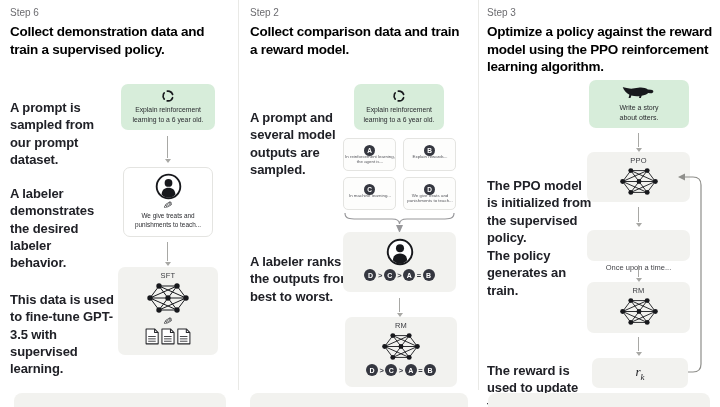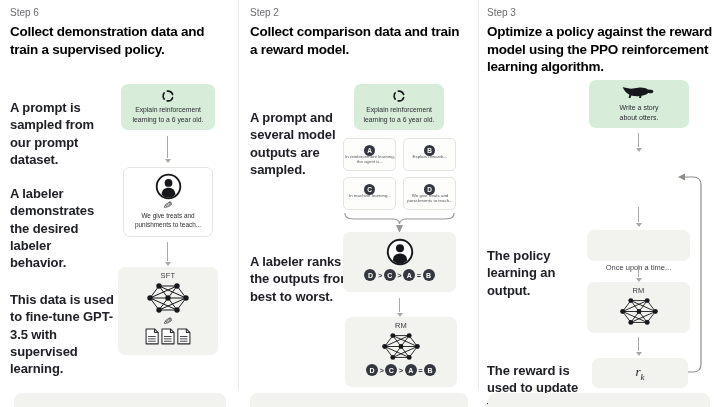--- a/index.html
+++ b/index.html
@@ -199,24 +199,31 @@
 
   <div class="card green" style="left:589px;top:80px;width:100px;height:48px;padding-top:6px">
     <svg width="34" height="15">
         <use href="#otter"></use>
       </svg>
     <div class="ctext" style="width:52px;margin-top:2px;font-size:7px">Write a story about otters.</div>
   </div>
 
   <div class="arrow" style="left:638px;top:133px;height:14px"></div>
 
+  <p class="side" style="left:487px;top:164px;width:105px">The PPO model is initialized from the supervised policy.</p>
+  <div class="card grey" style="left:587px;top:152px;width:103px;height:50px">
+    <div class="cardlabel">PPO</div>
+    <svg width="40" height="31" style="margin-top:1px">
+        <use href="#net"></use>
+      </svg>
+  </div>
 
   <div class="arrow" style="left:638px;top:207px;height:15px"></div>
 
-  <p class="side" style="left:487px;top:234px;width:110px">The policy learning an output.</p>
+  <p class="side" style="left:487px;top:234px;width:110px">The policy generates an train.</p>
   <div class="card grey" style="left:587px;top:230px;width:103px;height:31px;justify-content:center">
     <div class="outcard-text">Once upon a time...</div>
   </div>
 
   <div class="arrow" style="left:638px;top:265px;height:12px"></div>
 
   <div class="card grey" style="left:587px;top:282px;width:103px;height:51px">
     <div class="cardlabel">RM</div>
     <svg width="40" height="31" style="margin-top:1px">
         <use href="#net"></use>

